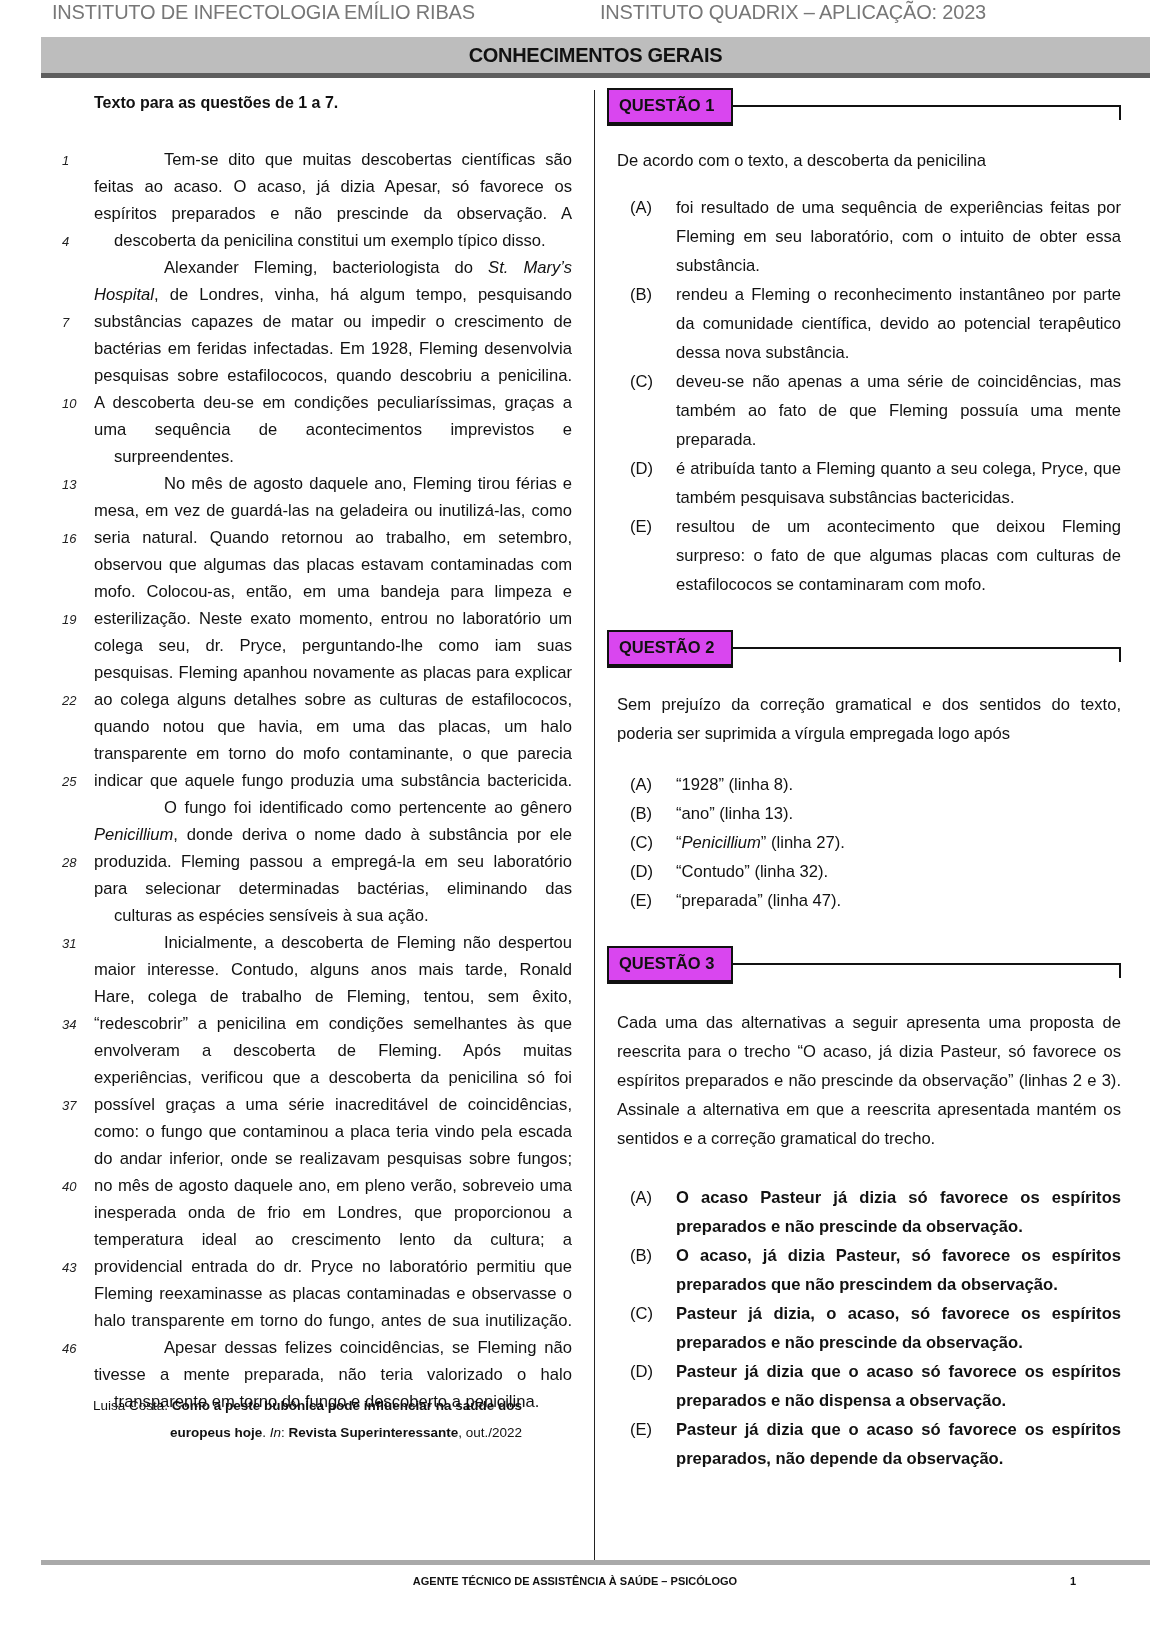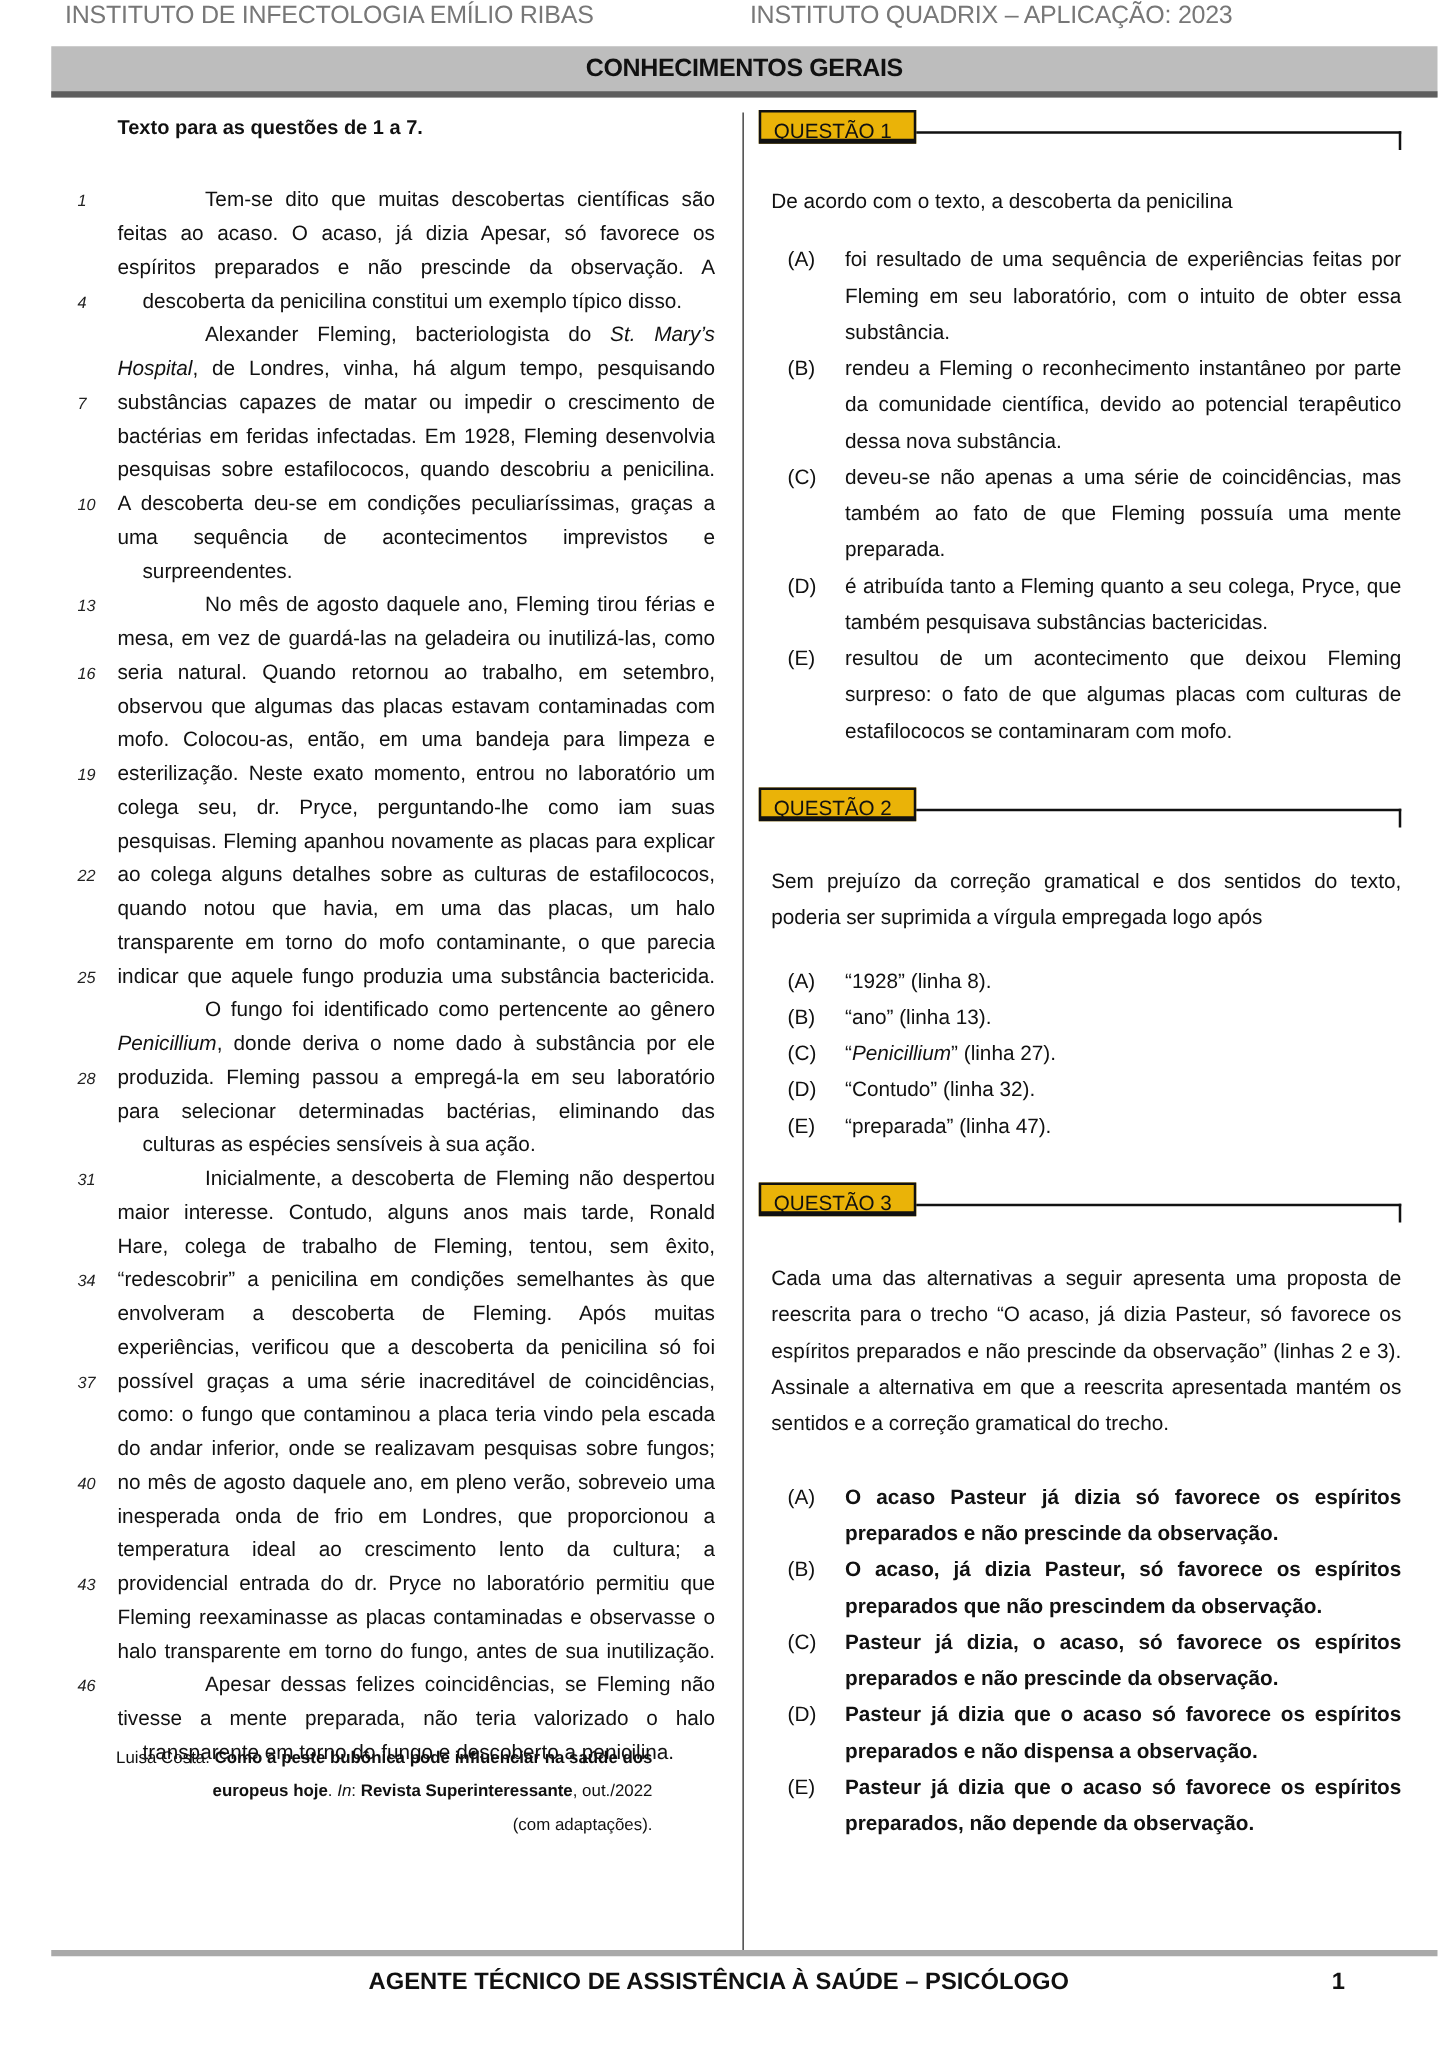--- a/index.html
+++ b/index.html
@@ -25,33 +25,33 @@
   .pline .tx.last { text-align-last: left; margin-left: 20px; }
   .pline .tx.indent { padding-left: 70px; }
 
   .citation { position: absolute; left: 80px; top: 1392px; width: 442px; text-align: right; font-size: 13.5px; line-height: 27px; }
   .citation b { font-weight: bold; text-align: center; }
 
   
   .right-col { position: absolute; left: 607px; top: 88px; width: 520px; }
   .q-block { position: absolute; left: 0; width: 520px; }
   .q-header { position: relative; height: 38px; }
-  .q-label { position: absolute; left: 0; top: 0; width: 126px; height: 27px; border: 2px solid #111; border-bottom-width: 4px; font-weight: normal; font-size: 16.5px; padding: 6px 0 0 10px; background: #eab308; }
+  .q-label { position: absolute; left: 0; top: 0; width: 126px; height: 38px; border: 2px solid #111; border-bottom-width: 4px; font-weight: bold; font-size: 16.5px; padding: 6px 0 0 10px; background: #d946ef; }
   .q-line { position: absolute; left: 126px; right: 6px; top: 17px; height: 2px; background: #111; }
   .q-tick { position: absolute; right: 6px; top: 17px; width: 2px; height: 15px; background: #111; }
 
   .stem { font-size: 16.6px; line-height: 29px; text-align: justify; padding-left: 10px; padding-right: 6px; }
   .opts { padding-left: 11px; }
   .opt { position: relative; font-size: 16.6px; line-height: 29px; padding-left: 58px; padding-right: 6px; text-align: justify; }
   .opt .letter { position: absolute; left: 12px; top: 0; font-weight: normal; }
   .opt.bold .otx { font-weight: bold; }
   .opt .otx i { font-style: italic; }
 
   .bottom-bar { position: absolute; left: 41px; top: 1560px; width: 1109px; height: 5px; background: #a9a9a9; }
-  .footer { position: absolute; left: 0; top: 1575px; width: 1118px; height: 24px; font-size: 19px; font-weight: bold; padding-left: 16px; }
+  .footer { position: absolute; left: 0; top: 1575px; width: 1118px; height: 24px; font-size: 11px; font-weight: bold; padding-left: 16px; }
   .footer .ft { position: absolute; left: 0; width: 1150px; text-align: center; }
   .footer .pg { position: absolute; right: 42px; }
 </style>
 </head>
 <body>
 
 <div class="top-header">
   <span class="left">INSTITUTO DE INFECTOLOGIA EMÍLIO RIBAS</span>
   <span class="right">INSTITUTO QUADRIX – APLICAÇÃO: 2023</span>
 </div>
@@ -252,21 +252,20 @@
       <div class="pline">
         <span class="ln"></span>
         <span class="tx last">transparente em torno do fungo e descoberto a penicilina.</span>
       </div>
     </div>
 </div>
 
 <div class="citation">
   <div><span>Luisa Costa.</span> <b id="cit-title-a">Como a peste bubônica pode influenciar na saúde dos</b></div>
   <div><b id="cit-title-b">europeus hoje</b>. <i>In</i>: <b>Revista Superinteressante</b>, <span>out./2022</span></div>
-  <div>(com adaptações).</div>
 </div>
 
 <div class="right-col" id="questions">
     <div class="q-block" style="top: 0px;">
       <div class="q-header">
         <span class="q-label">QUESTÃO 1</span>
         <span class="q-line"></span>
         <span class="q-tick"></span>
       </div>
       <div class="stem" style="margin-top: 20px;">De acordo com o texto, a descoberta da penicilina</div>

